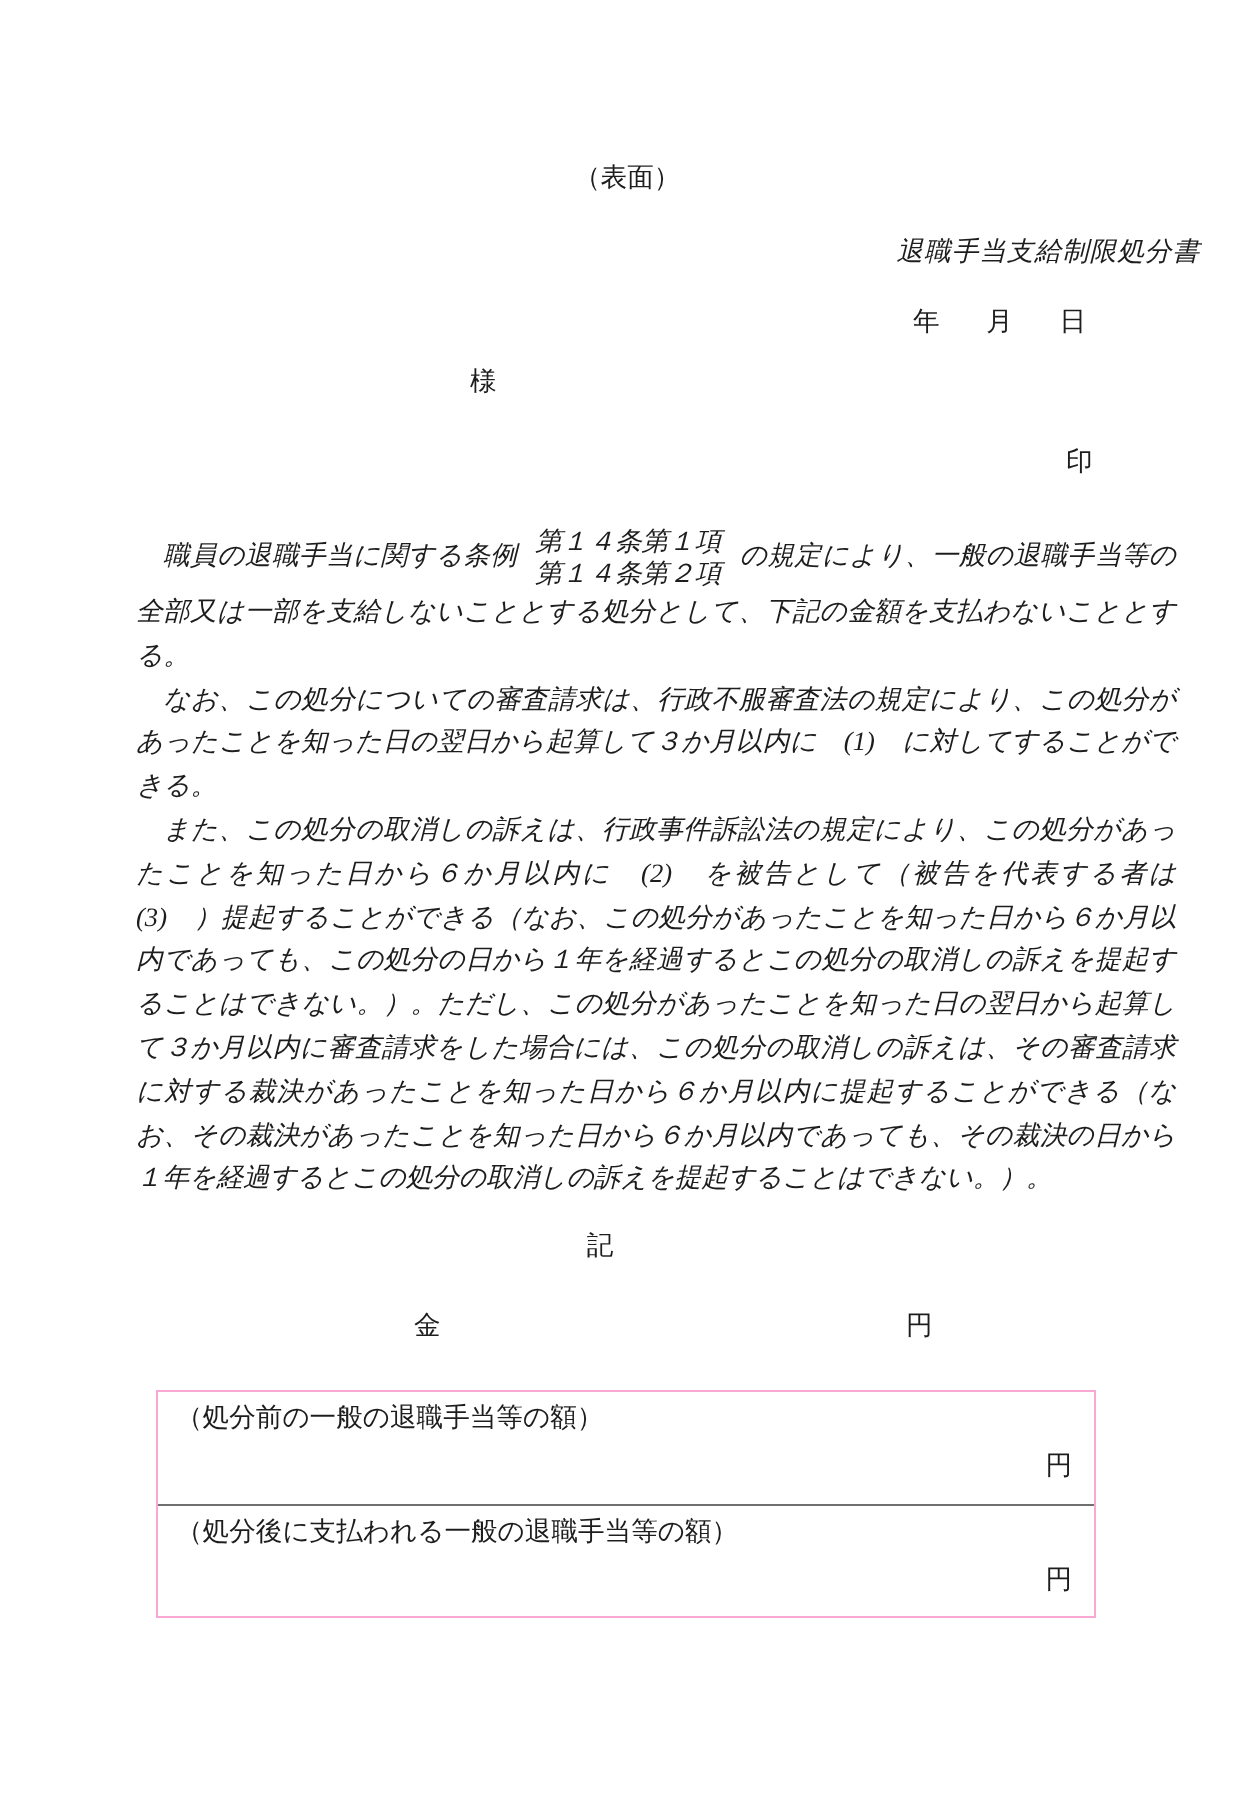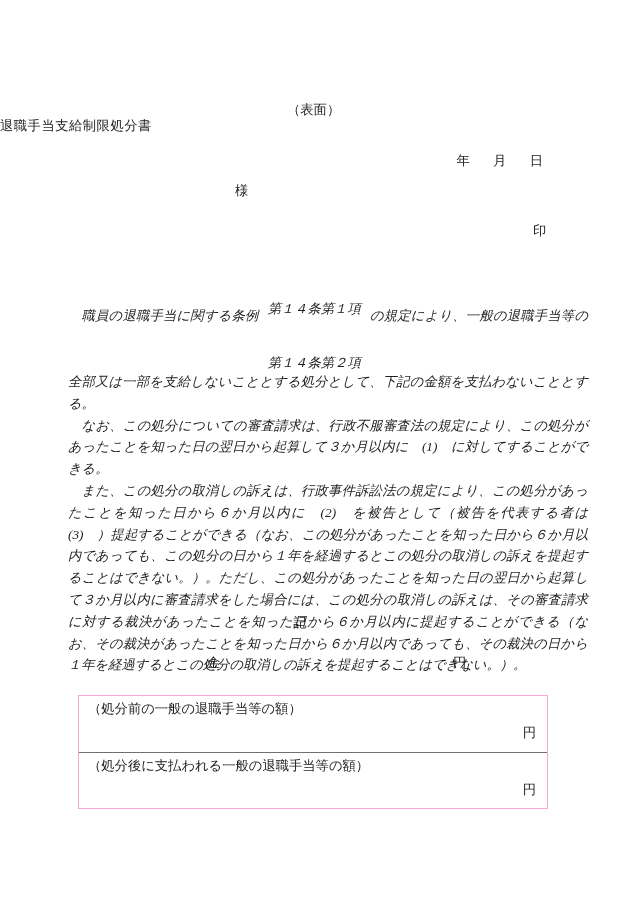--- a/index.html
+++ b/index.html
@@ -14,22 +14,22 @@
     background: #ffffff;
     font-family: "Liberation Serif", "DejaVu Serif", serif;
     color: #1d1d1d;
     font-size: 13.3px;
     overflow: hidden;
   }
   .abs { position: absolute; }
 
   
   .form-number   { left: 66px;  top: 80px;  }
-  .side-label    { left: 287px; top: 80px; margin-top: 21px;  }
-  .doc-title     { left: 0;     top: 117px; width: 600px; text-align: left; letter-spacing: 0.5px; }
+  .side-label    { left: 287px; top: 80px;  }
+  .doc-title     { left: 0;     top: 117px; width: 600px; text-align: right; letter-spacing: 0.5px; font-style: italic; }
   .date-line     { right: 87px; top: 152px; }
   .date-line span + span { margin-left: 20px; }
   .addressee     { left: 235px; top: 182px; }
   .issuer        { left: 288px; top: 222px; }
   .seal          { left: 533px; top: 222px; }
 
   
   .body-text {
     left: 68px;
     top: 263px;
@@ -39,21 +39,21 @@
     font-style: italic;
   }
   .body-text p { margin: 0; }
   .clause-stack {
     display: inline-block;
     vertical-align: middle;
     margin: 0 9px;
     line-height: 16px;
     text-align: left;
   }
-  .clause-stack .clause-line { display: block; margin-top: 38px; }
+  .clause-stack .clause-line { display: block; }
 
   
   .record-heading { left: 0; top: 614px; width: 600px; text-align: center; }
   .amount-line    { left: 0; top: 654px; width: 630px; height: 22px; }
   .amount-prefix  { position: absolute; left: 207px; top: 0; }
   .amount-unit    { position: absolute; left: 453px; top: 0; }
 
   
   .amounts-table {
     left: 78px;

